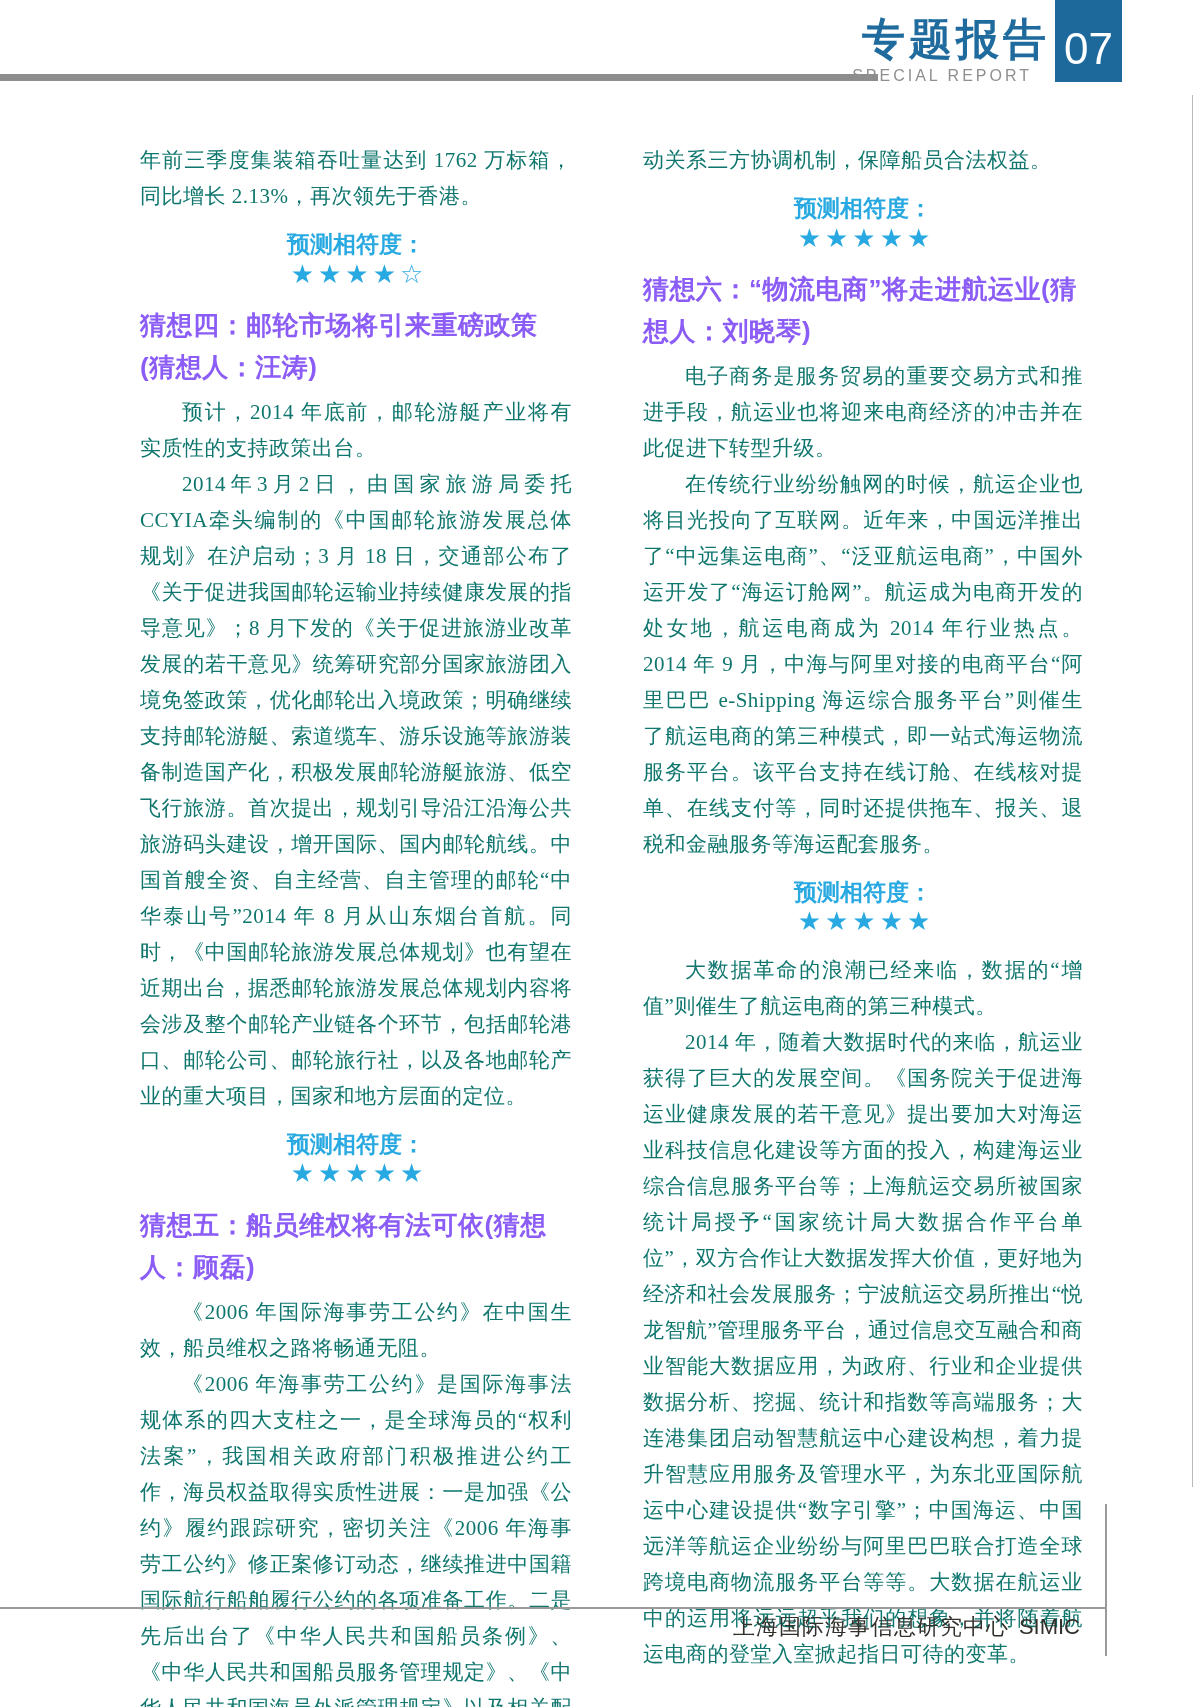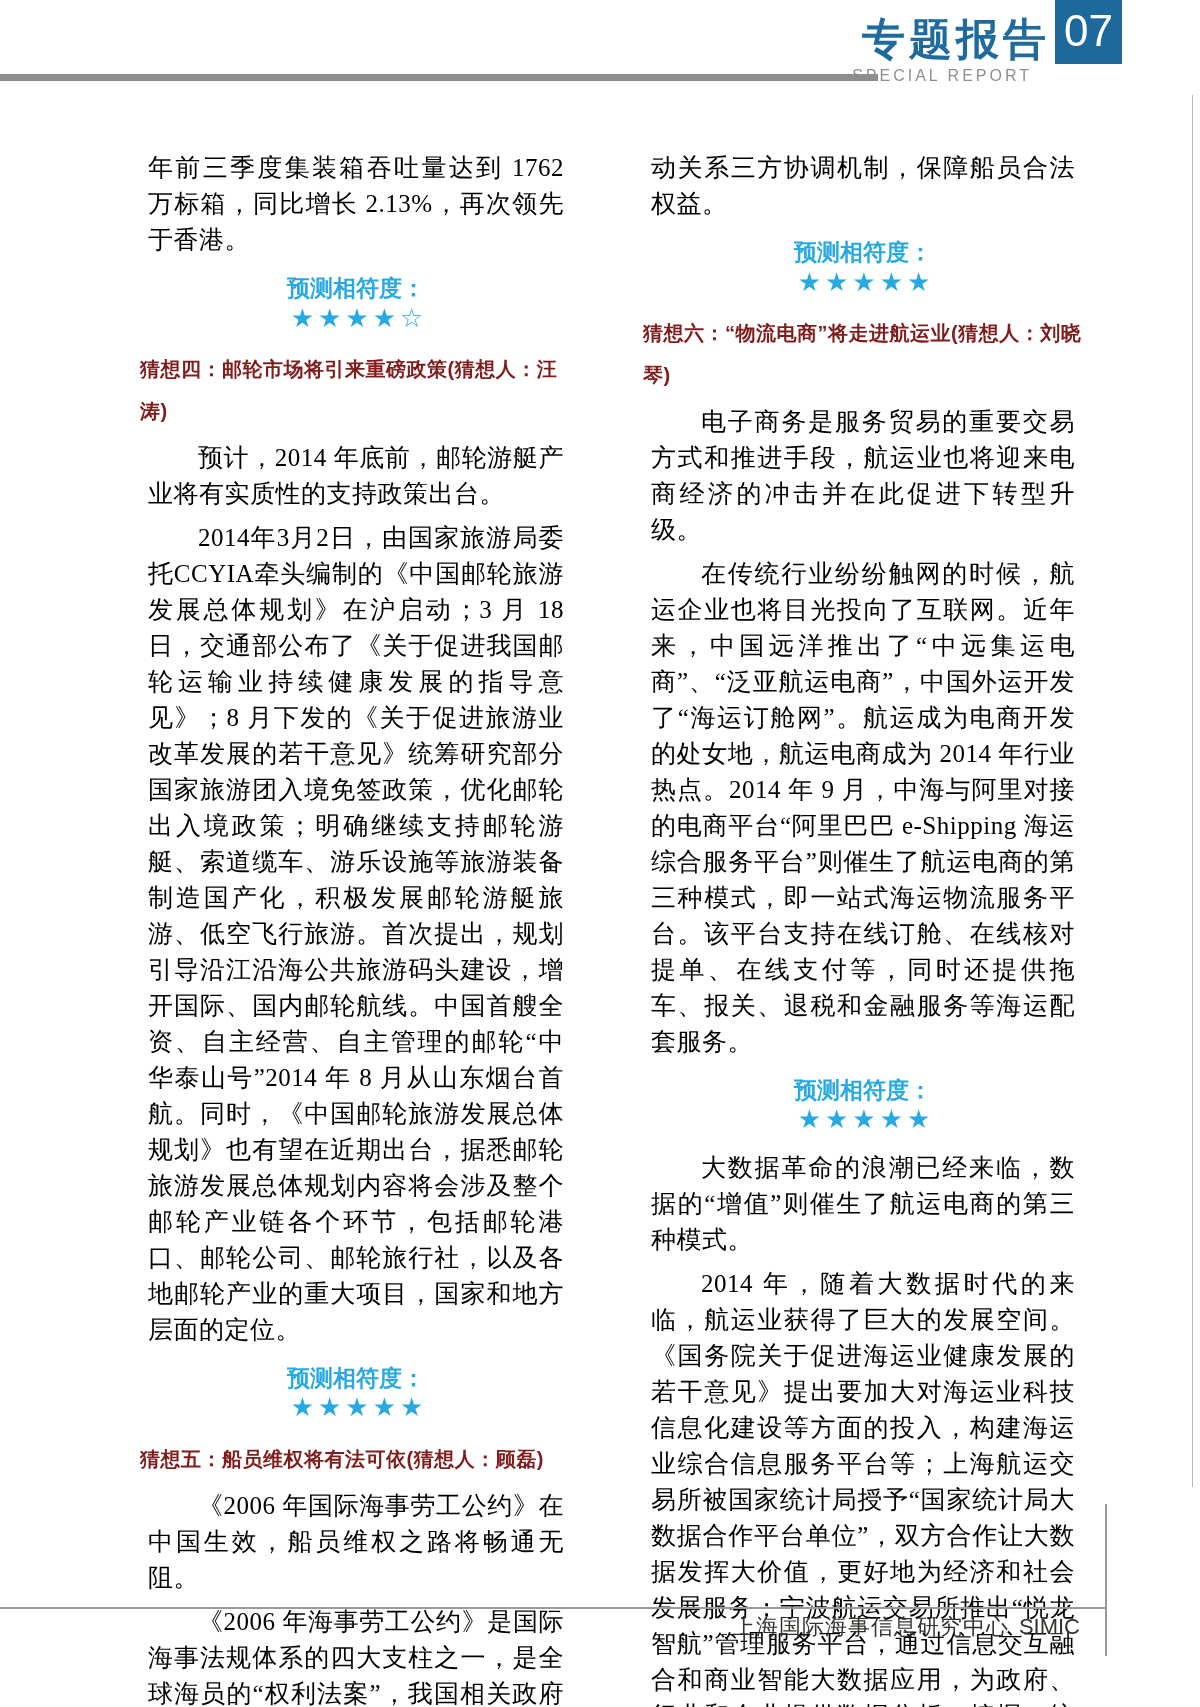--- a/index.html
+++ b/index.html
@@ -15,51 +15,51 @@
     position:absolute; top:18px; right:150px;
     font-family:"Liberation Sans","DejaVu Sans",sans-serif;
     font-size:43px; font-weight:bold; color:#1f6b9e; letter-spacing:4px; line-height:1;
   }
   .title-en {
     position:absolute; top:68px; right:168px;
     font-family:"Liberation Sans","DejaVu Sans",sans-serif;
     font-size:16px; color:#8f8f8f; letter-spacing:3px; line-height:1;
   }
   .page-box {
-    position:absolute; top:0; left:1055px; width:67px; height:64px;
+    position:absolute; top:0; left:1055px; width:67px; height:82px;
     background:#1d699c; color:#ffffff;
     display:flex; align-items:flex-end; justify-content:center;
     font-family:"Liberation Sans","DejaVu Sans",sans-serif;
     font-size:44px; padding-bottom:8px; box-sizing:border-box;
   }
 
   
   .col { position:absolute; top:142px; }
   .col-left  { left:140px; width:432px; }
   .col-right { left:643px; width:440px; }
 
   p.body {
-    margin:8px; text-align:justify;
-    font-size:25px; line-height:36px; color:#000000;
+    margin:0; text-align:justify;
+    font-size:21px; line-height:36px; color:#0f766e;
     letter-spacing:0.5px;
   }
   p.indent { text-indent:2em; }
 
   .rating {
     margin:17px 0 14px;
     font-family:"Liberation Sans","DejaVu Sans",sans-serif;
     font-weight:bold; color:#29a9e1; font-size:23px;
     display:flex; align-items:center; line-height:1.2;flex-direction:column;
   }
   .rating .stars { font-size:26px; letter-spacing:4px; margin-left:6px; }
 
   h2.guess {
     margin:2px 0 6px;
     font-family:"Liberation Sans","DejaVu Sans",sans-serif;
-    font-size:20px; line-height:42px; color:#7f1d1d; font-weight:bold;
+    font-size:26px; line-height:42px; color:#8b5cf6; font-weight:bold;
     text-align:left; letter-spacing:0.5px;
   }
 
   
   .right-vline  { position:absolute; left:1192px; top:95px;  width:1px;  height:1392px; background:#b9b9b9; }
   .footer-hline { position:absolute; left:0;      top:1607px; width:1106px; height:2px;  background:#9a9a9a; }
   .footer-vline { position:absolute; left:1105px; top:1504px; width:2px;  height:152px; background:#9a9a9a; }
 
   
   .footer-text {

